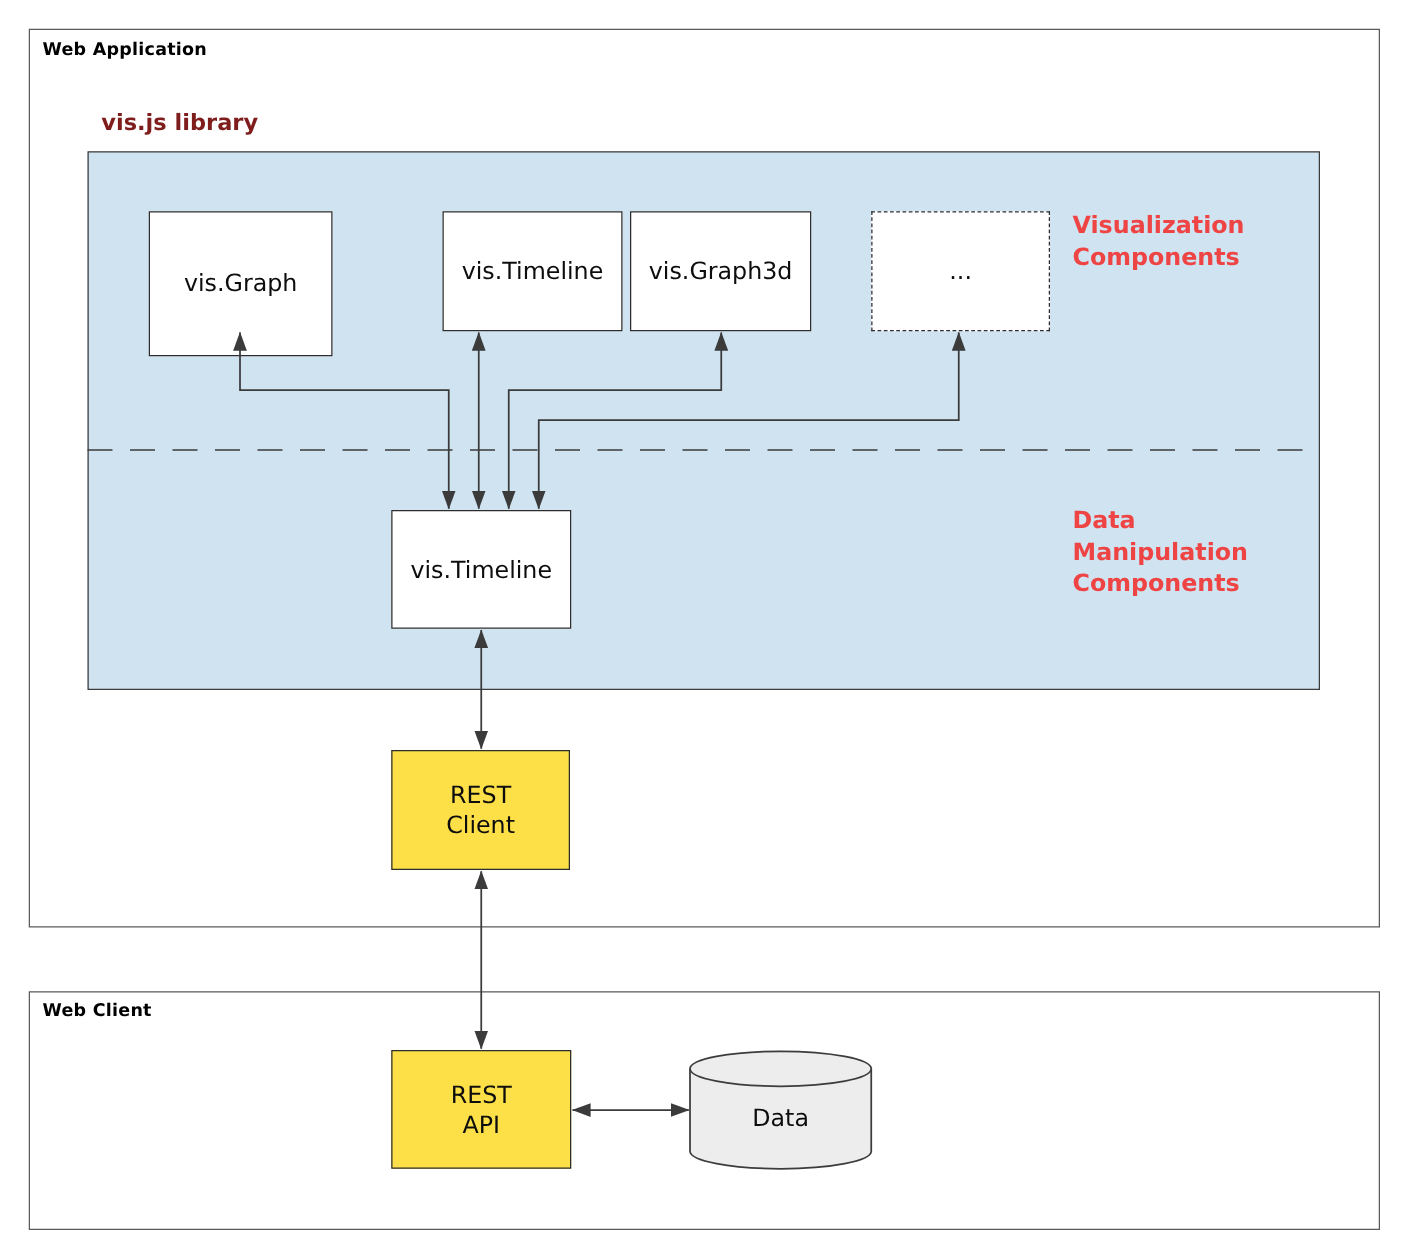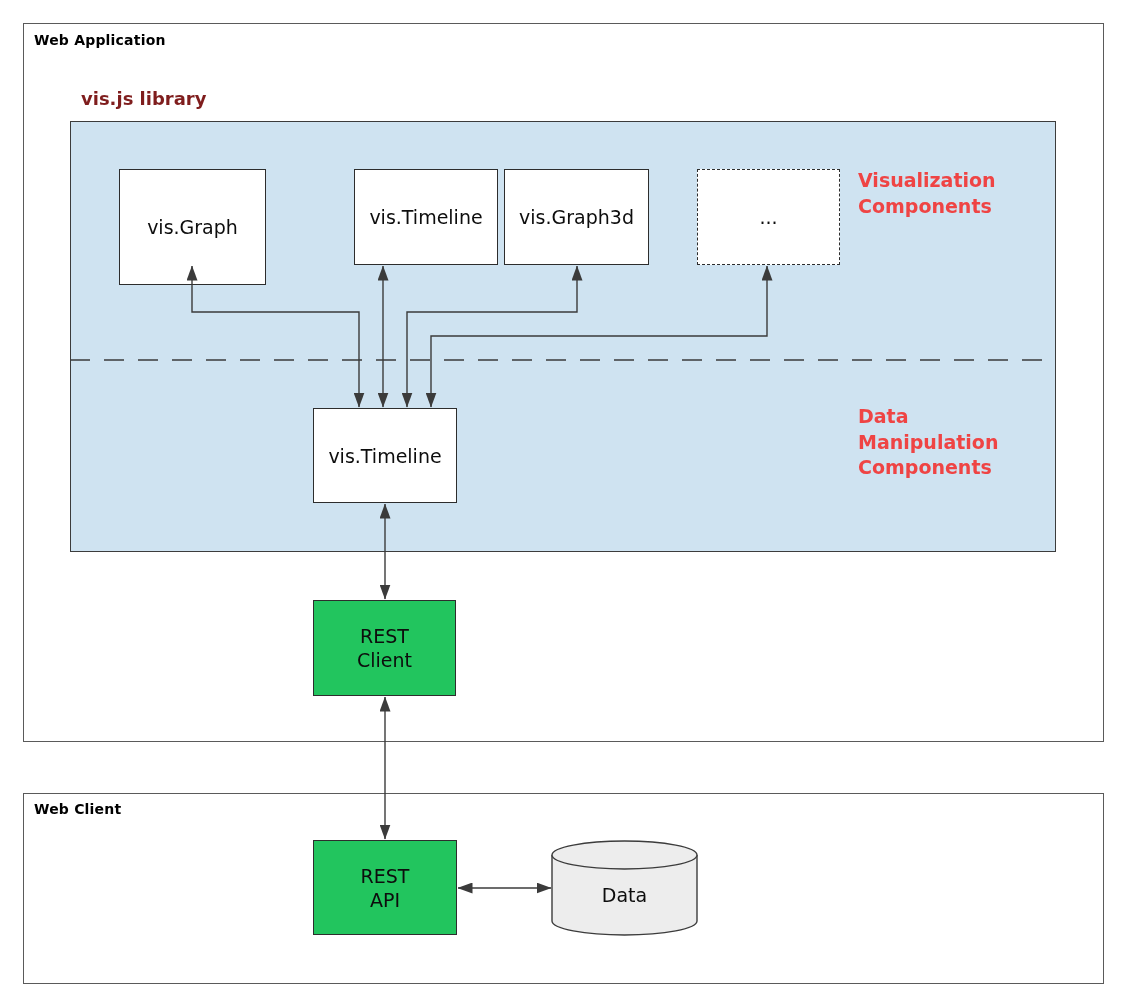--- a/index.html
+++ b/index.html
@@ -55,21 +55,21 @@
     display: flex;
     align-items: center;
     justify-content: center;
     font-size: 19px;
     color: #0d0d0d;
     text-align: center;
     white-space: pre-line;
     line-height: 24px;
   }
   .node.dashed { border-style: dashed; }
-  .node.gray { background: #22c55e; }
+  .node.gray { background: #fde047; }
   .section-label {
     position: absolute;
     font-size: 19px;
     font-weight: bold;
     color: #ef4444;
     text-align: left;
     white-space: pre-line;
     line-height: 25.5px;
   }
   .db-label {

